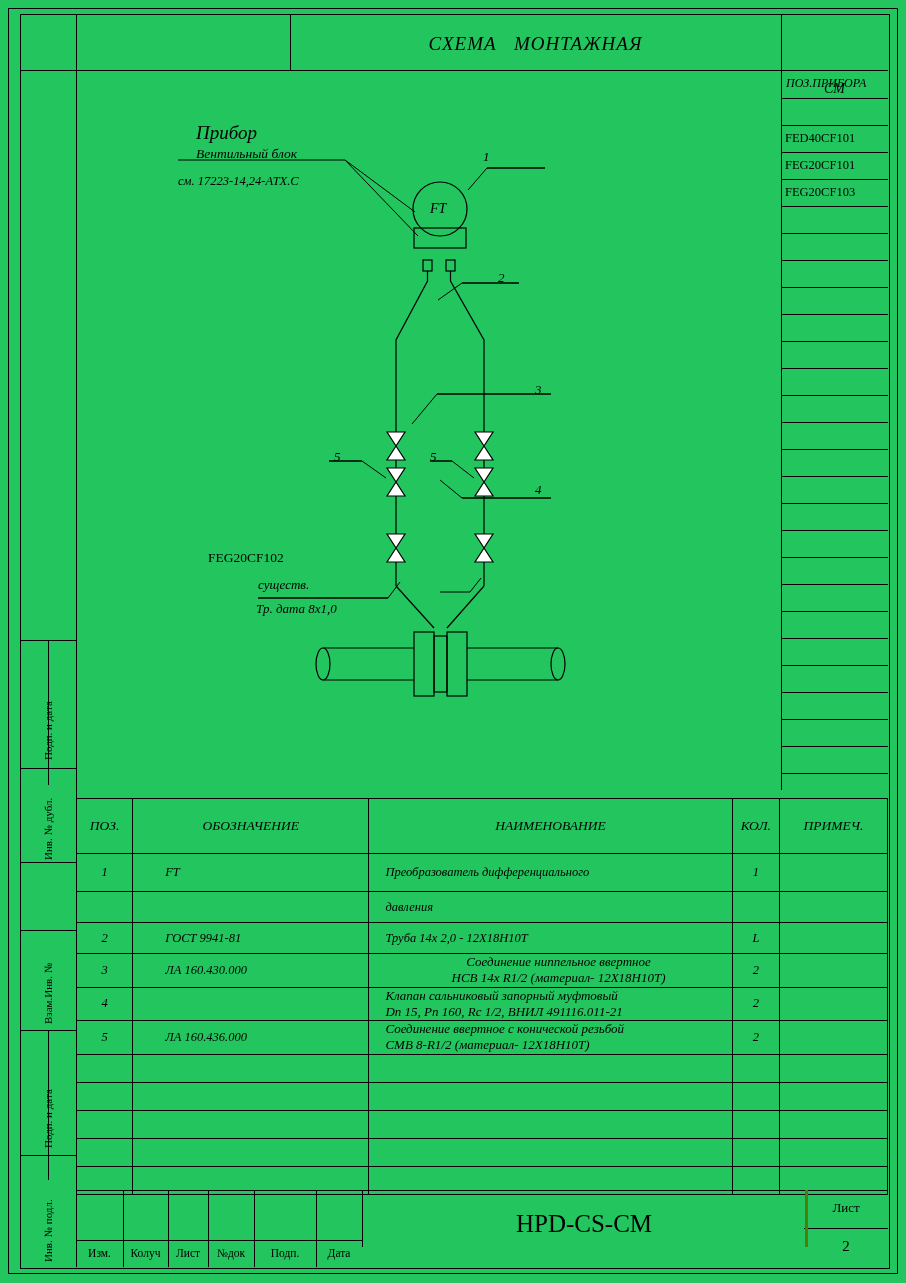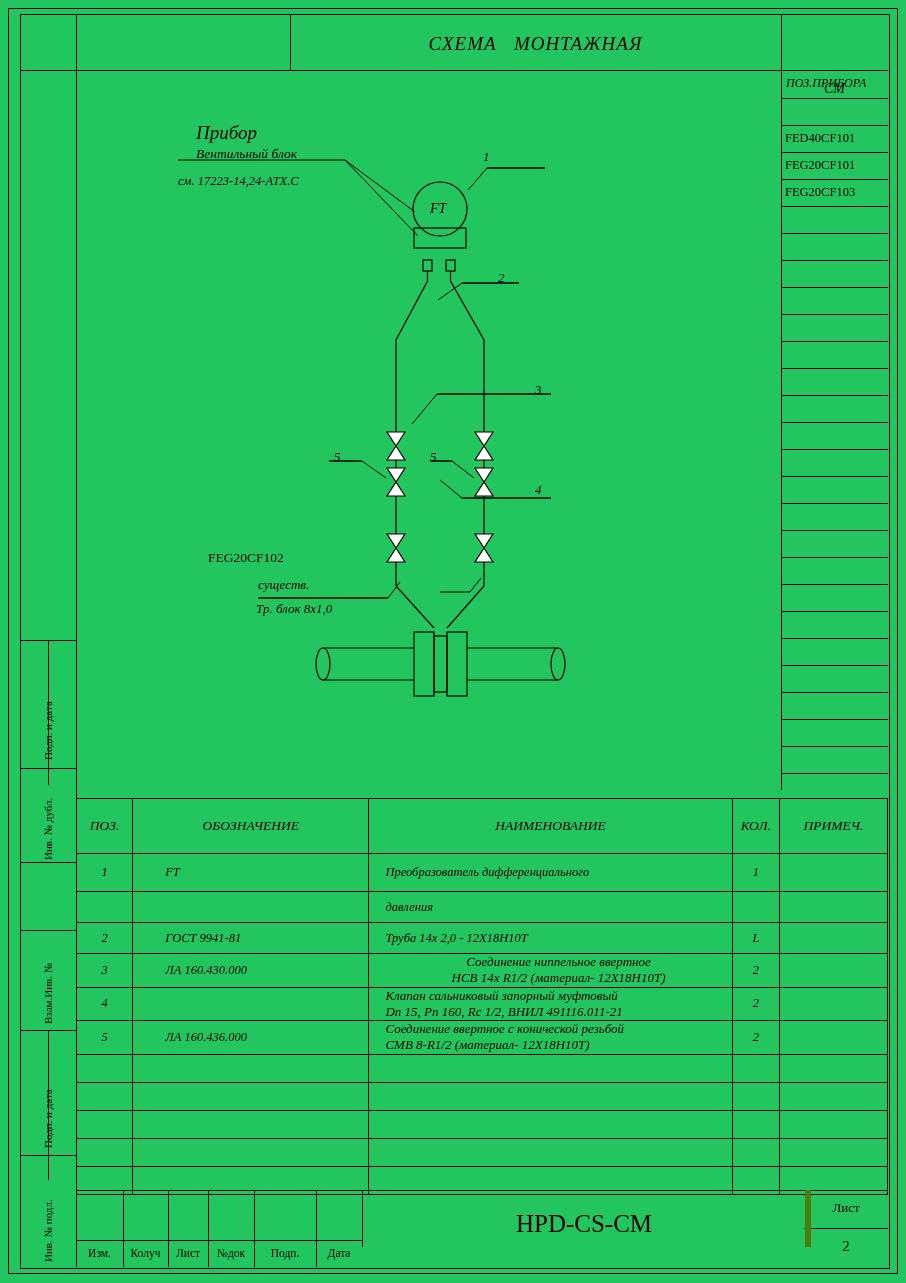--- a/index.html
+++ b/index.html
@@ -116,21 +116,21 @@
     position: absolute;
     border-right: 1px solid #000;
     font-size: 11.5px;
     text-align: center;
     font-family: "Liberation Serif", serif;
   }
   #tb-main {
     position: absolute; left: 286px; top: 0;
     width: 442px; height: 57px;
     border-left: 1px solid #000;
-    border-right: 6px solid #4d7c0f;
+    border-right: 3px solid #4d7c0f;
   }
   #tb-main .big {
     position: absolute; left: 0; right: 0; top: 20px;
     text-align: center;
     font-size: 25px;
     font-family: "Liberation Serif", serif;
   }
   #tb-right { position: absolute; left: 728px; top: 0; width: 84px; height: 77px; }
 
   svg.draw { position: absolute; left: 0; top: 0; width: 906px; height: 1283px; pointer-events: none; }
@@ -338,21 +338,21 @@
 
   <div class="txt it" style="left:483px; top:150px; font-size:13px;">1</div>
   <div class="txt it" style="left:498px; top:271px; font-size:13px;">2</div>
   <div class="txt it" style="left:535px; top:383px; font-size:13px;">3</div>
   <div class="txt it" style="left:535px; top:483px; font-size:13px;">4</div>
   <div class="txt it" style="left:334px; top:450px; font-size:13px;">5</div>
   <div class="txt it" style="left:430px; top:450px; font-size:13px;">5</div>
 
   <div class="txt" style="left:208px; top:550px; font-size:13.5px;">FEG20CF102</div>
   <div class="txt it" style="left:258px; top:578px; font-size:13px;">существ.</div>
-  <div class="txt it" style="left:256px; top:602px; font-size:13px;">Тр. блок 8х1,0</div>
+  <div class="txt it" style="left:256px; top:602px; font-size:13px;">Тр. дата 8х1,0</div>
 
   <table id="spec" class="grid">
     <thead>
       <tr>
         <td class="c-pos">ПОЗ.</td>
         <td class="c-des" style="padding-left:0; text-align:center;">ОБОЗНАЧЕНИЕ</td>
         <td class="c-nam" style="padding-left:0; text-align:center;">НАИМЕНОВАНИЕ</td>
         <td class="c-kol">КОЛ.</td>
         <td class="c-pri" style="text-align:center;">ПРИМЕЧ.</td>
       </tr>

